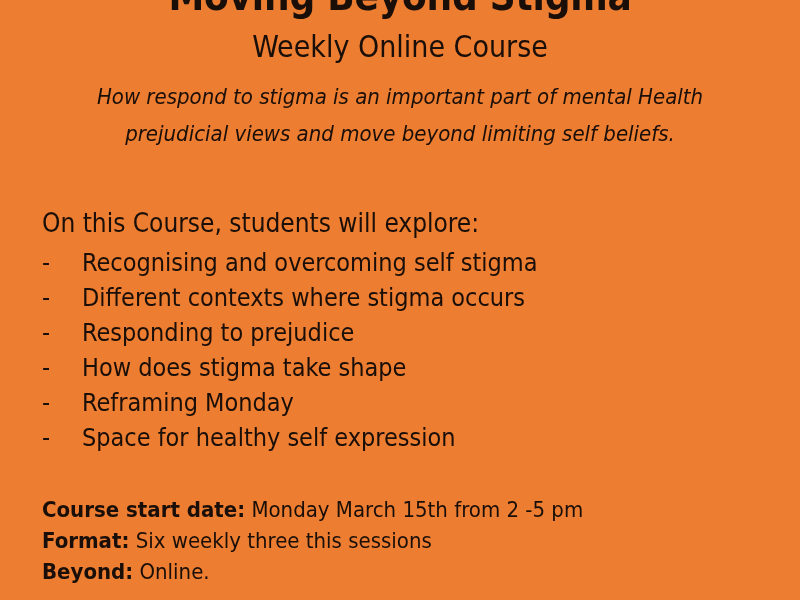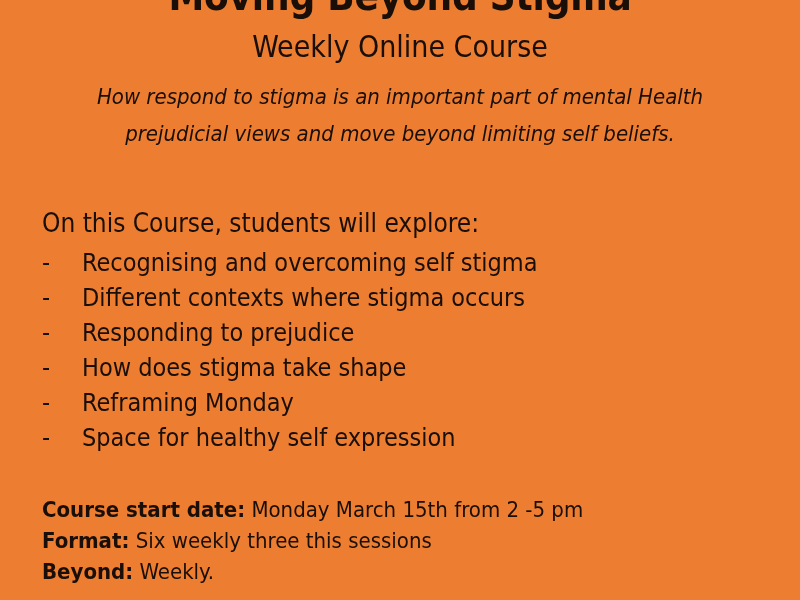--- a/index.html
+++ b/index.html
@@ -169,17 +169,17 @@
   </ul>
 
   <div class="details">
     <div class="detail-row">
       <span class="detail-label">Course start date:</span><span class="detail-value"> Monday March 15th from 2 -5 pm</span>
     </div>
     <div class="detail-row">
       <span class="detail-label">Format:</span><span class="detail-value"> Six weekly three this sessions</span>
     </div>
     <div class="detail-row">
-      <span class="detail-label">Beyond:</span><span class="detail-value"> Weekly.</span>
+      <span class="detail-label">Beyond:</span><span class="detail-value"> Online.</span>
     </div>
   </div>
 
 </div>
 
 </body></html>

